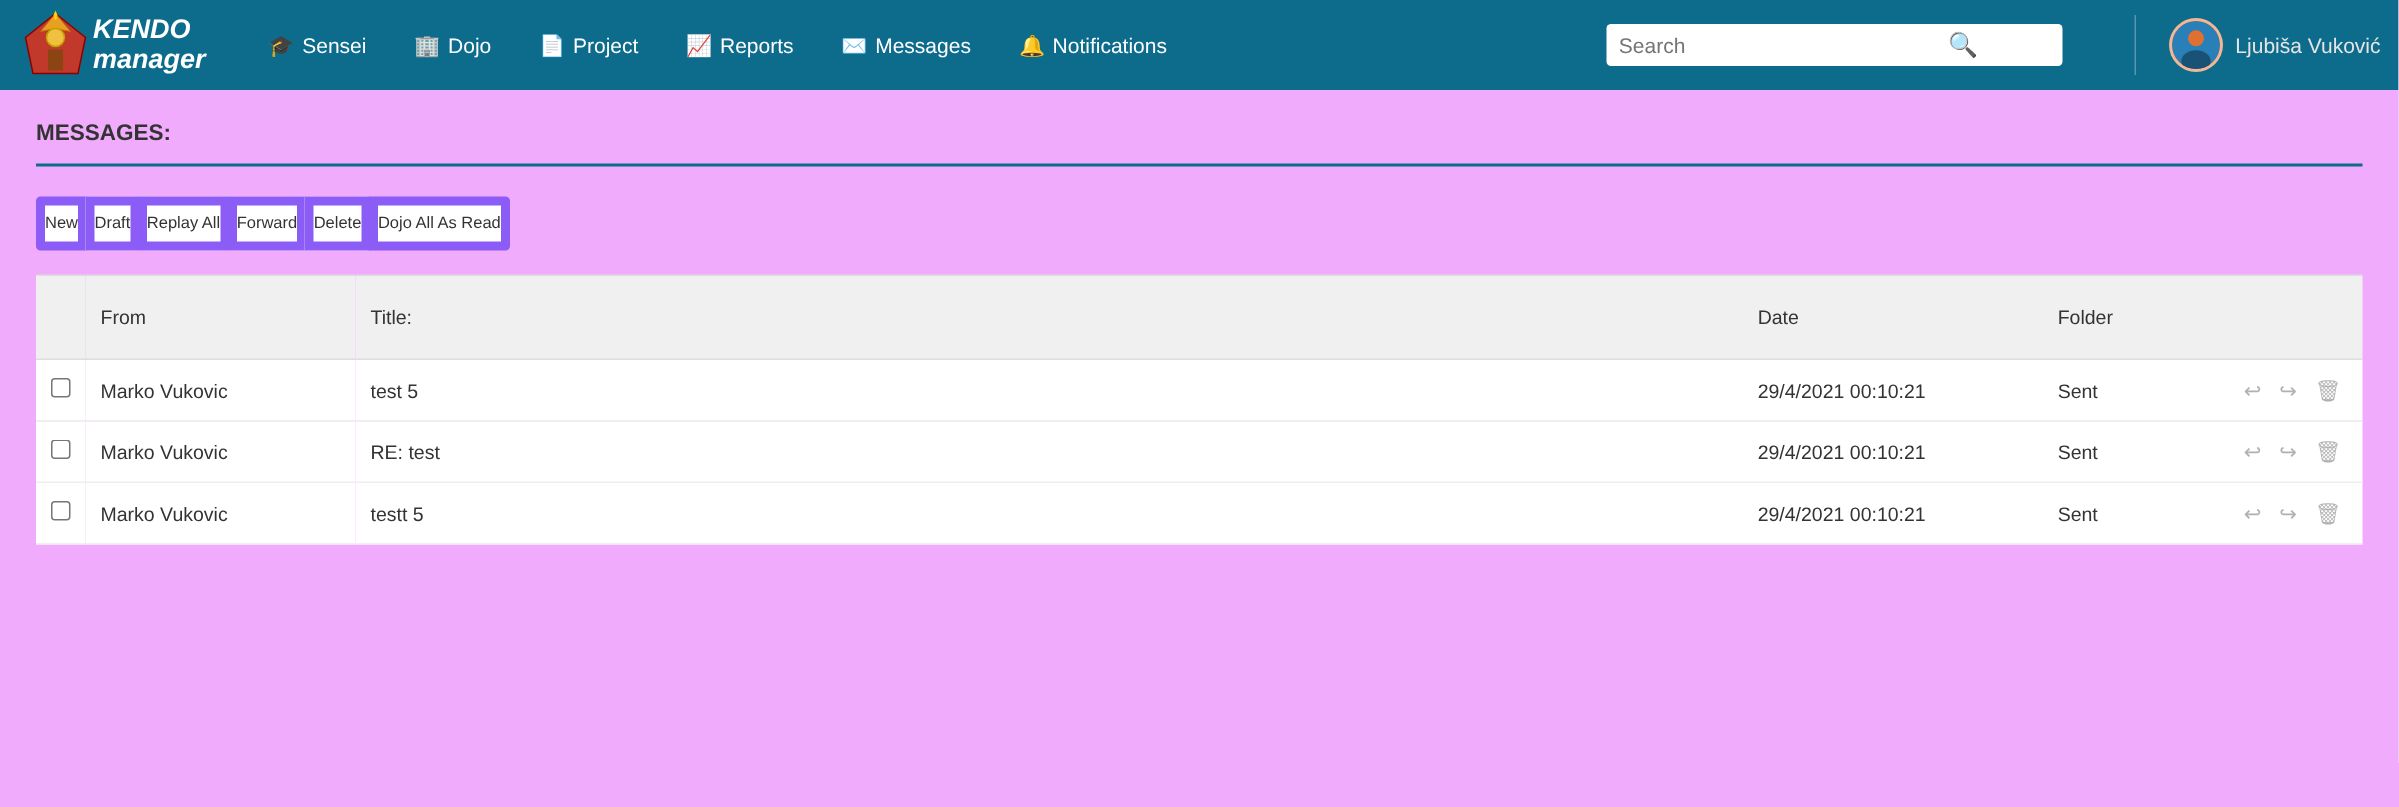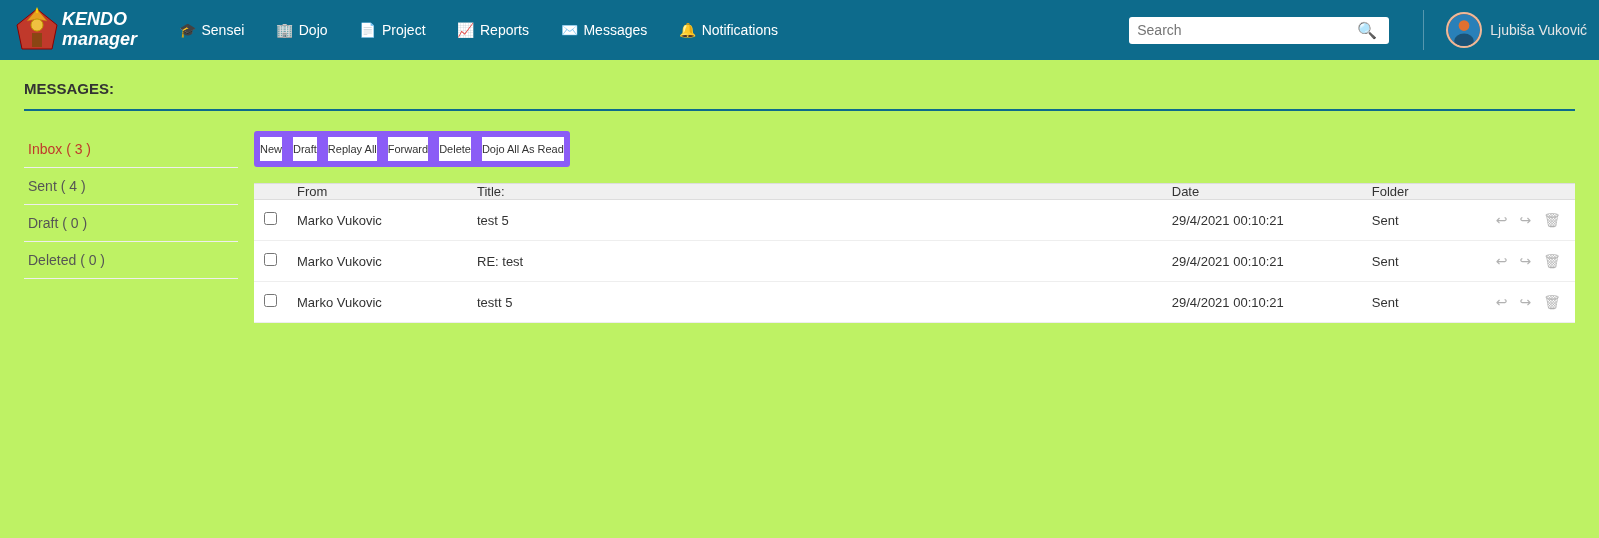--- a/index.html
+++ b/index.html
@@ -48,22 +48,22 @@
       cursor: pointer;
       border-radius: 3px;
     }
     .nav-icon { font-size: 14px; }
     .nav-search {
       display: flex;
       align-items: center;
       background: white;
       border-radius: 3px;
       padding: 4px 8px;
-      margin-right: 12px;
-      width: 260px;
+      margin-right: 26px;
+      width: 304px;
     }
     .nav-search input {
       border: none;
       outline: none;
       font-size: 14px;
       width: 220px;
       color: #333;
     }
     .nav-search button {
       background: none;
@@ -94,21 +94,21 @@
       display: flex;
       align-items: center;
       justify-content: center;
       font-size: 16px;
       border: 2px solid rgba(255,255,255,0.5);
       overflow: hidden;
     }
 
     
     .main-content {
-      background: #bef264;
+      background: #f0abfc;
       min-height: calc(100vh - 60px);
       padding: 20px 24px;
     }
 
     .page-title {
       font-size: 15px;
       font-weight: bold;
       color: #333;
       border-bottom: 2px solid #0d6b8c;
       padding-bottom: 12px;
@@ -157,21 +157,21 @@
     .toolbar-btn:last-child { border-radius: 0 3px 3px 0; }
 
     
     .msg-table {
       width: 100%;
       border-collapse: collapse;
     }
     .msg-table th {
       background: #f0f0f0;
       text-align: left;
-      padding: 0 10px;
+      padding: 20px 10px;
       font-size: 13px;
       font-weight: normal;
       color: #333;
       border-bottom: 1px solid #ddd;
       border-top: 1px solid #ddd;
     }
     .msg-table td {
       padding: 10px 10px;
       border-bottom: 1px solid #eee;
       font-size: 13px;
@@ -264,26 +264,20 @@
     </div>
     <span>Ljubiša Vuković</span>
   </div>
 </nav>
 
 <div class="main-content">
   <div class="page-title">MESSAGES:</div>
 
   <div class="content-area">
 
-    <div class="sidebar">
-      <div class="sidebar-item active">Inbox ( 3 )</div>
-      <div class="sidebar-item">Sent ( 4 )</div>
-      <div class="sidebar-item">Draft ( 0 )</div>
-      <div class="sidebar-item">Deleted ( 0 )</div>
-    </div>
 
     <div class="message-panel">
 
       <div class="toolbar">
         <button class="toolbar-btn">New</button>
         <button class="toolbar-btn">Draft</button>
         <button class="toolbar-btn">Replay All</button>
         <button class="toolbar-btn">Forward</button>
         <button class="toolbar-btn">Delete</button>
         <button class="toolbar-btn">Dojo All As Read</button>

